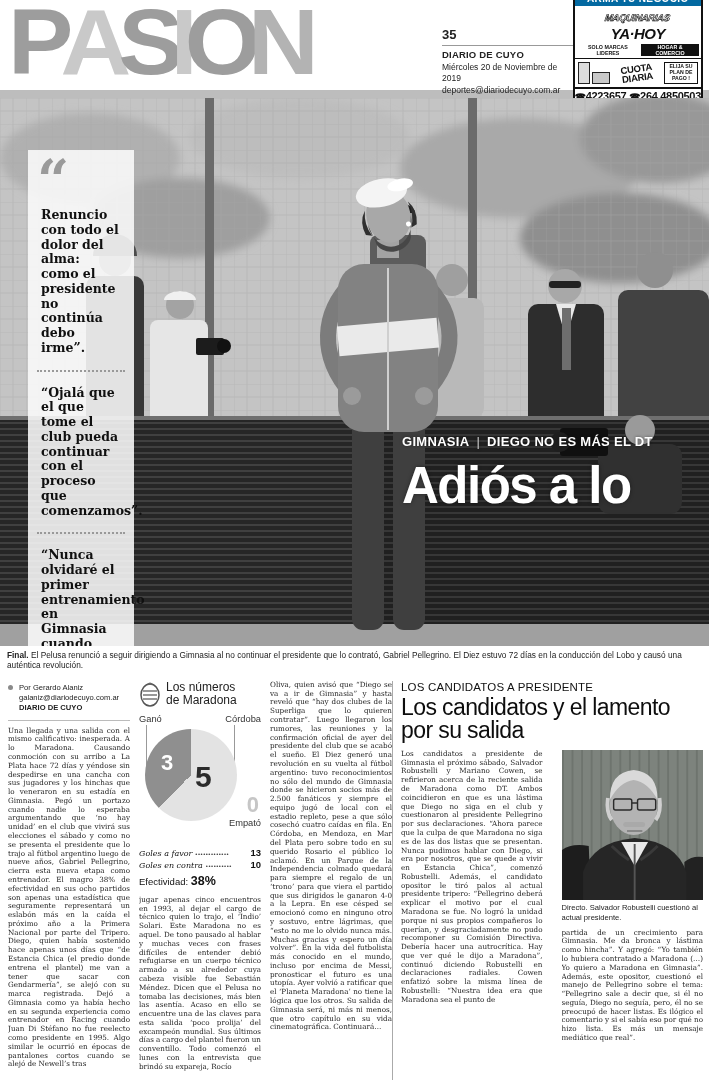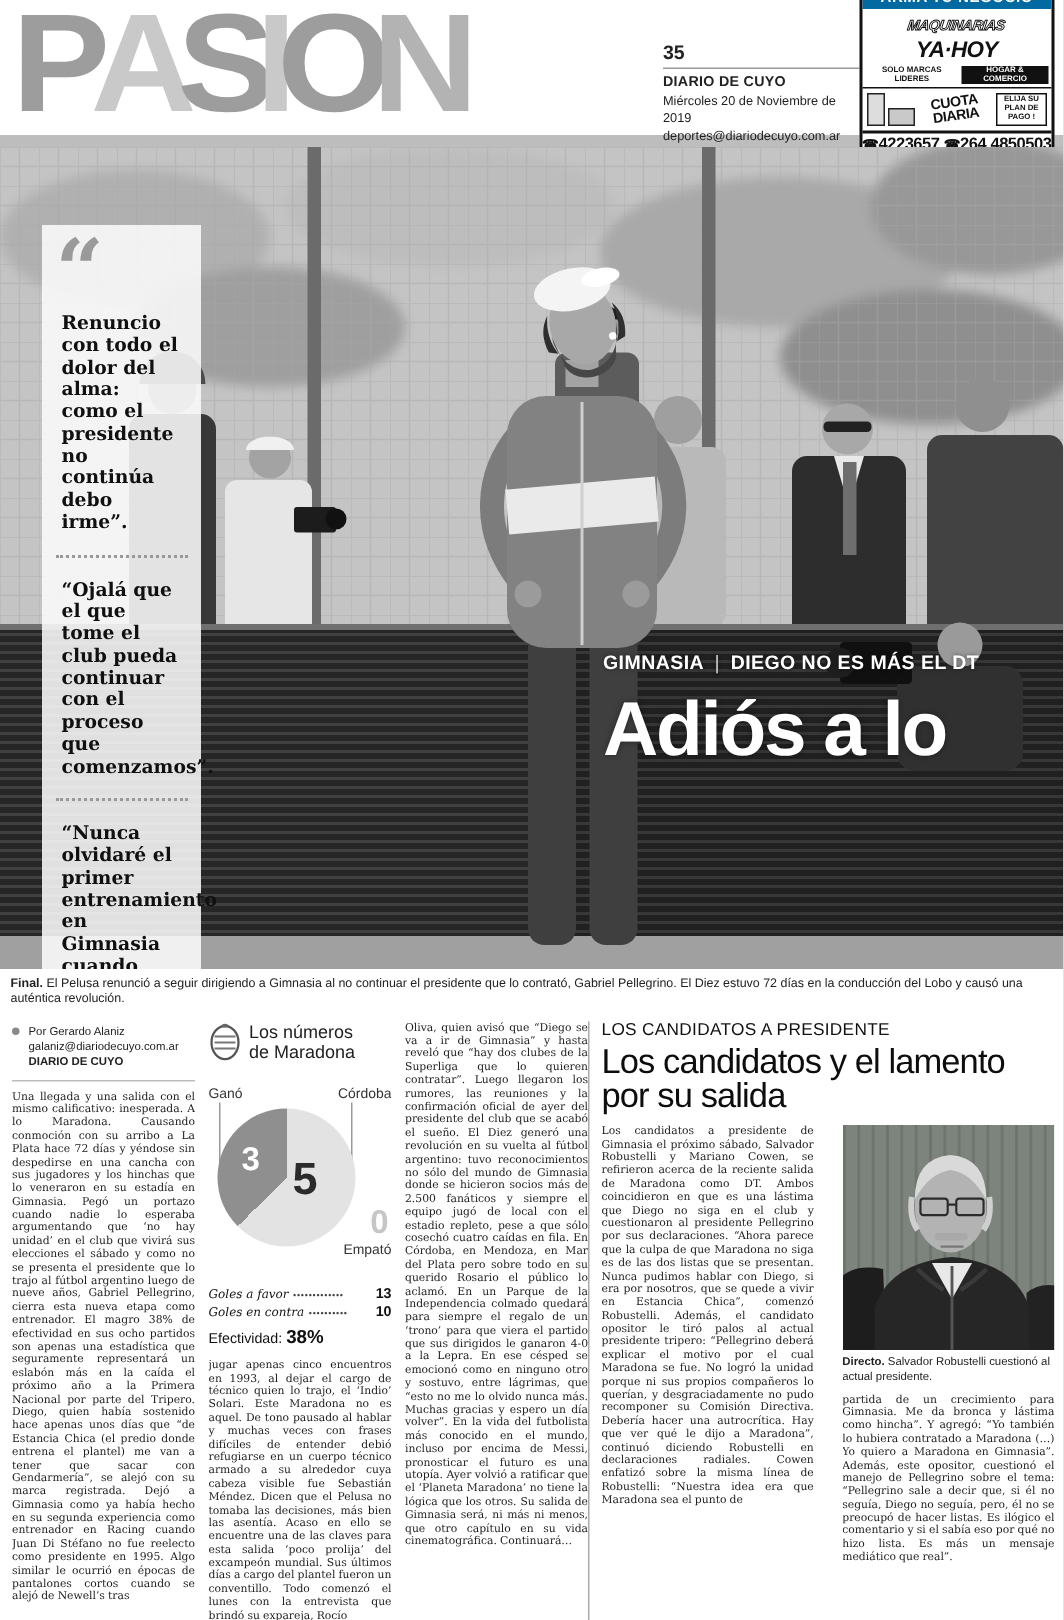--- a/index.html
+++ b/index.html
@@ -60,21 +60,21 @@
   .col{flex:1;min-width:0;overflow:hidden}
   .bodytext{font-family:"DejaVu Serif","Liberation Serif",serif;font-size:7.2px;line-height:1.22;
             text-align:justify;color:#1c1c1c;word-spacing:-.2px}
   .byline{font-size:7.6px;line-height:1.35;border-bottom:1px solid #bbb;padding:2px 0 6px 11px;
           margin-bottom:6px;position:relative;color:#222}
   .byline .dot{position:absolute;left:0;top:4px;width:5px;height:5px;border-radius:50%;background:#8a8a8a}
   .byline .paper-line{font-weight:700}
 
   
   .infographic{margin-bottom:8px}
-  .info-head{display:flex;gap:5px;align-items:flex-end;margin-bottom:16px}
+  .info-head{display:flex;gap:5px;align-items:center;margin-bottom:6px}
   .crest{width:22px;height:27px;flex:0 0 auto}
   .info-title{font-size:12px;line-height:1.08;color:#222}
   .pie-wrap{position:relative;height:132px;margin-top:2px;font-size:9.3px;color:#333}
   .lbl-gano{position:absolute;left:0;top:0}
   .lbl-perdio{position:absolute;right:0;top:0}
   .pie{position:absolute;left:6px;top:15px;width:92px;height:92px;border-radius:50%;
        background:conic-gradient(from 225deg,#8f8f8f 0 135deg,#e3e3e3 135deg 360deg)}
   .num3{position:absolute;left:22px;top:36px;color:#fff;font-weight:700;font-size:22px}
   .num5{position:absolute;left:56px;top:46px;color:#2b2b2b;font-weight:700;font-size:30px}
   .num0{position:absolute;right:2px;top:78px;color:#c6c6c6;font-weight:700;font-size:22px}
@@ -91,21 +91,21 @@
   .efect-val{font-weight:700;font-size:12.5px}
 
   
   .right-article{flex:1;border-left:1px solid #aaa;padding-left:8px;min-width:0;overflow:hidden}
   .r-kicker{font-size:11.5px;letter-spacing:.2px;margin:0 0 3px;color:#111}
   .r-headline{font-size:23px;line-height:1.0;font-weight:400;letter-spacing:-.6px;margin:0 0 8px;color:#0d0d0d}
   .r-cols{display:flex;gap:19px}
   .r-col{flex:1;min-width:0;overflow:hidden}
   .portrait{width:100%;height:150px;display:block}
   .r-caption{font-size:7.6px;margin:3px 0 6px;line-height:1.3;color:#222}
-  .r-caption b{font-weight:700}
+  .r-caption b{font-weight:400}
 </style>
 </head>
 <body>
 
 <header>
   <div class="masthead"><span class="m-letter m-a">P</span><span class="m-letter m-b">A</span><span class="m-letter m-a">S</span><span class="m-letter m-b">I</span><span class="m-letter m-a">O</span><span class="m-letter m-c">N</span></div>
 
   <div class="pubinfo">
     <div class="pagenum">35</div>
     <div class="rule"></div>

